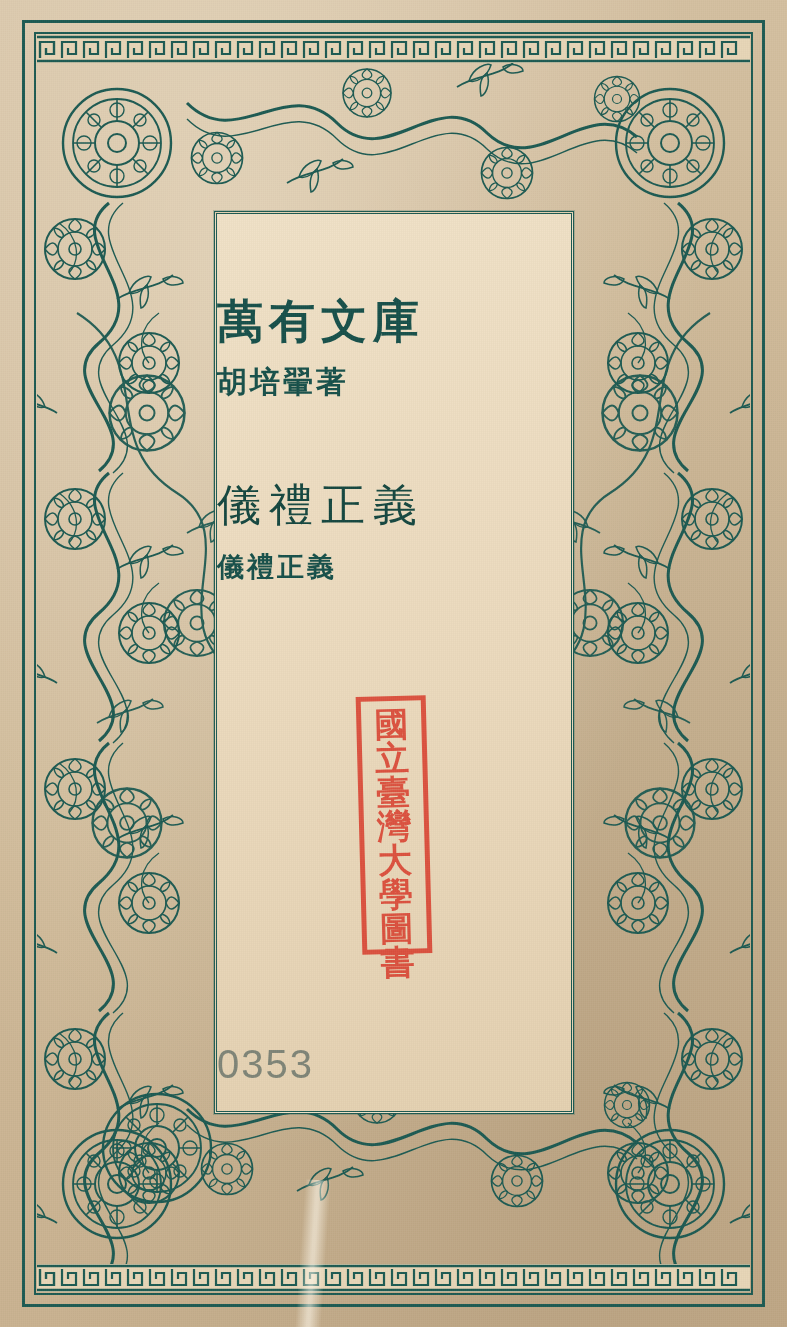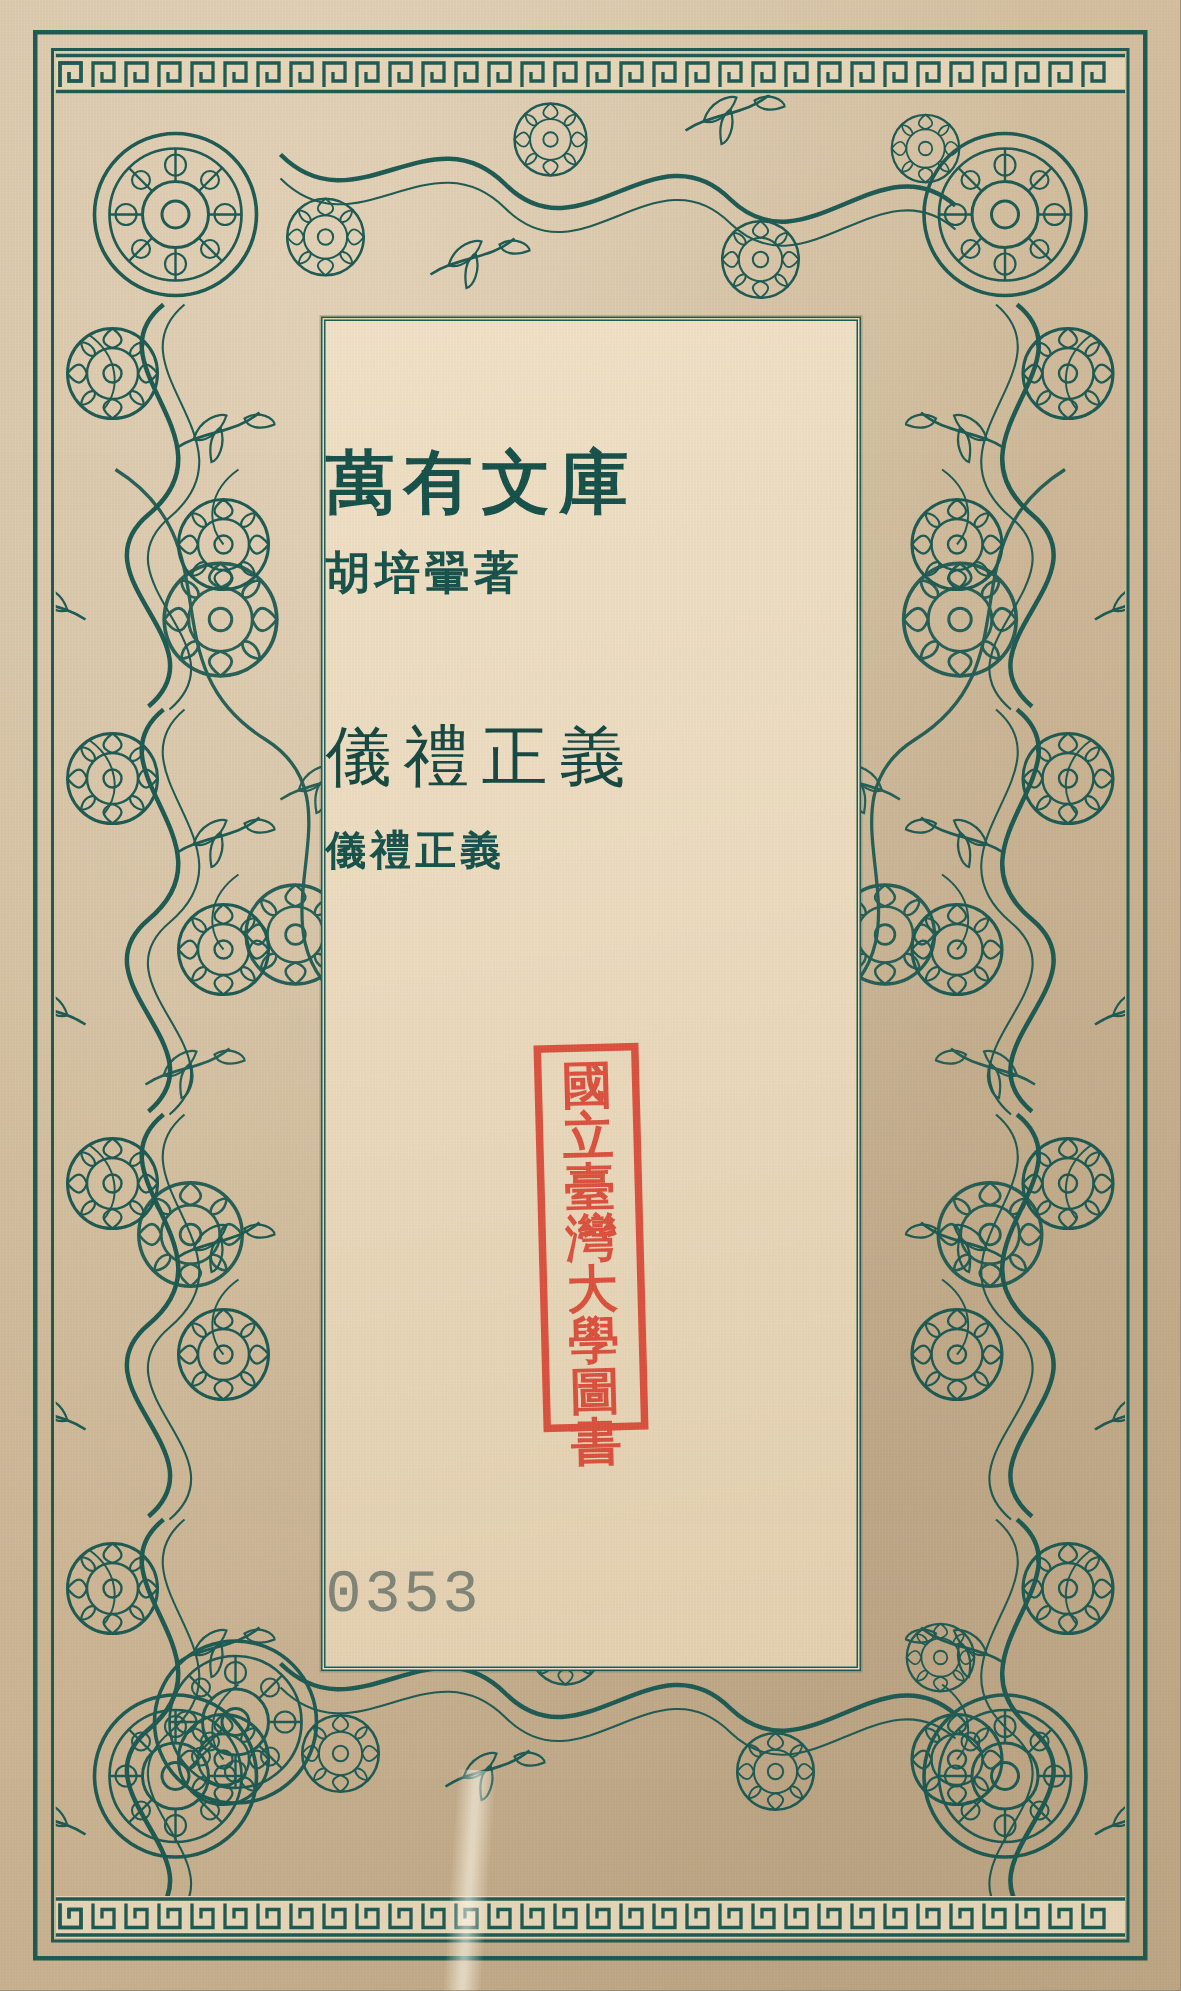--- a/index.html
+++ b/index.html
@@ -173,21 +173,21 @@
     color: #15473f;
     font-weight: 700;
   }
   .stamp-number {
     position: absolute;
     left: 0; right: 0;
     top: 828px;
     font-size: 40px;
     letter-spacing: 2px;
     color: #5d6b63;
-    font-family: Liberation Mono, monospace;
+    font-family: Liberation Sans, sans-serif;
     opacity: .75;
   }
 </style>
 </head>
 <body>
 
 <div class="page">
   <div class="paper"></div>
 
   <div class="frame-outer"></div>

